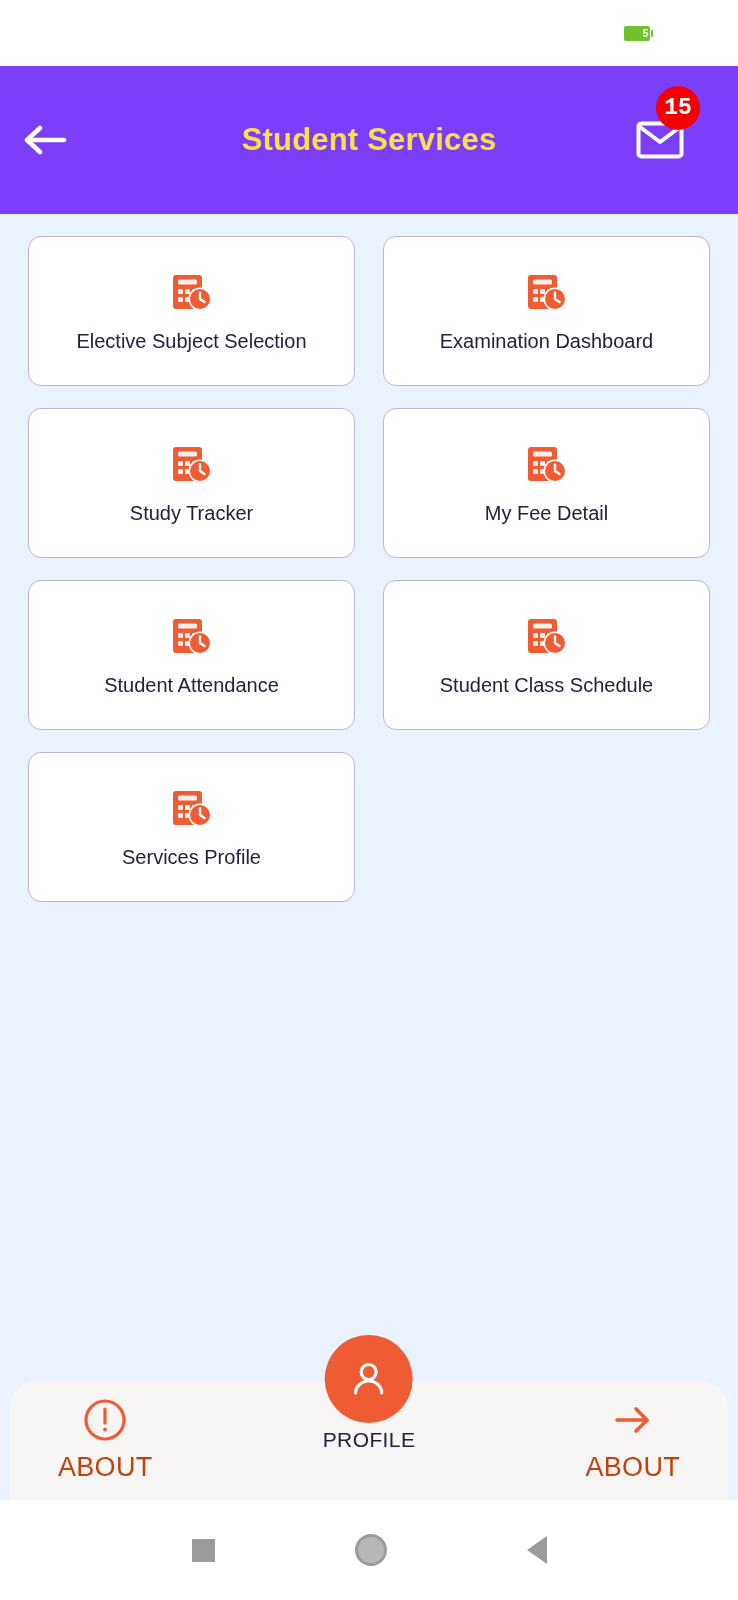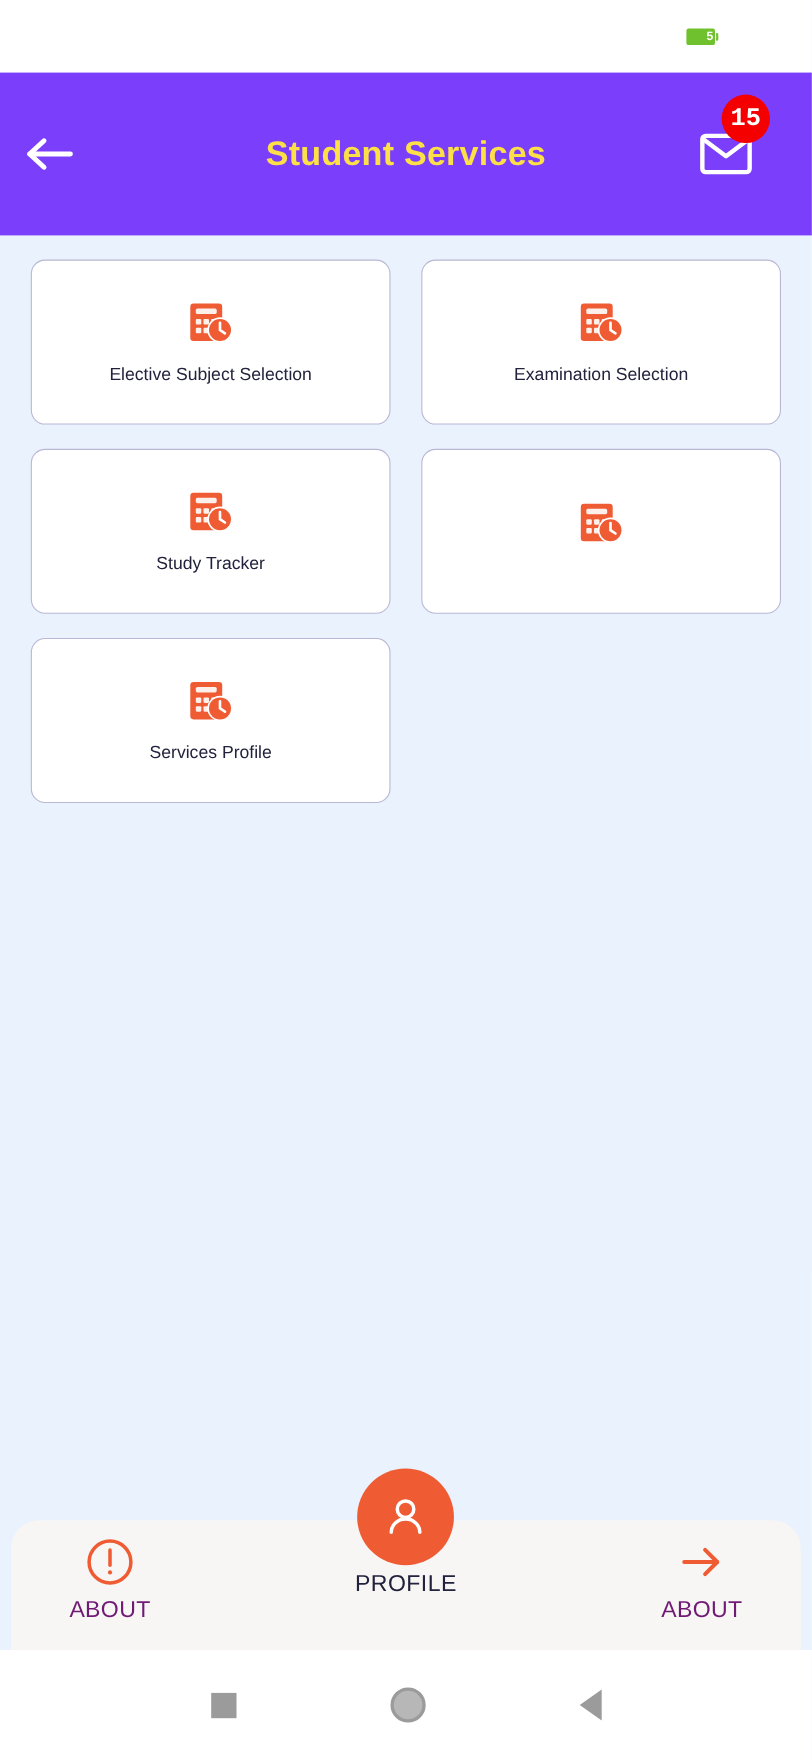--- a/index.html
+++ b/index.html
@@ -140,21 +140,21 @@
     align-items: center;
     justify-content: center;
     cursor: pointer;
     box-sizing: border-box;
   }
   .card-icon {
     margin-bottom: 12px;
     display: block;
   }
   .card-label {
-    font-size: 16px;
+    font-size: 20px;
     color: #22223c;
     text-align: center;
     padding: 0 6px;
     line-height: 1.15;
   }
 
   .spacer { flex: 1 1 auto; }
 
   
   .bottom-wrap {
@@ -177,22 +177,22 @@
     box-sizing: border-box;
   }
   .nav-item {
     display: flex;
     flex-direction: column;
     align-items: center;
     cursor: pointer;
     min-width: 84px;
   }
   .nav-label {
-    font-size: 21px;
-    color: #701a75;
+    font-size: 27px;
+    color: #c2410c;
     margin-top: 8px;
     letter-spacing: 0.3px;
   }
   .profile-fab {
     position: absolute;
     left: 50%;
     transform: translateX(-50%);
     bottom: 48px;
     display: flex;
     flex-direction: column;
@@ -306,59 +306,94 @@
           <rect x="8" y="19" width="5" height="5" rx="1" fill="#fdf0ea"></rect>
           <rect x="15" y="19" width="5" height="5" rx="1" fill="#fdf0ea"></rect>
           <rect x="22" y="19" width="5" height="5" rx="1" fill="#fdf0ea"></rect>
           <rect x="8" y="27" width="5" height="5" rx="1" fill="#fdf0ea"></rect>
           <rect x="15" y="27" width="5" height="5" rx="1" fill="#fdf0ea"></rect>
           <circle cx="30" cy="29" r="11.5" fill="#ffffff"></circle>
           <circle cx="30" cy="29" r="10" fill="#ef5b33"></circle>
           <path d="M30 22.5 V29 L34.5 32" stroke="#ffffff" stroke-width="2.4" stroke-linecap="round" fill="none"></path>
         </svg>
       </span>
-      <span class="card-label">Examination Selection</span>
+      <span class="card-label">Examination Dashboard</span>
     </div>
 
     <div class="card">
       <span class="card-icon">
         <svg width="44" height="44" viewBox="0 0 44 44">
           <rect x="3" y="5" width="29" height="34" rx="3" ry="3" fill="#ef5b33"></rect>
           <rect x="8" y="9.5" width="19" height="5" rx="1.5" ry="1.5" fill="#fdf0ea"></rect>
           <rect x="8" y="19" width="5" height="5" rx="1" fill="#fdf0ea"></rect>
           <rect x="15" y="19" width="5" height="5" rx="1" fill="#fdf0ea"></rect>
           <rect x="22" y="19" width="5" height="5" rx="1" fill="#fdf0ea"></rect>
           <rect x="8" y="27" width="5" height="5" rx="1" fill="#fdf0ea"></rect>
           <rect x="15" y="27" width="5" height="5" rx="1" fill="#fdf0ea"></rect>
           <circle cx="30" cy="29" r="11.5" fill="#ffffff"></circle>
           <circle cx="30" cy="29" r="10" fill="#ef5b33"></circle>
           <path d="M30 22.5 V29 L34.5 32" stroke="#ffffff" stroke-width="2.4" stroke-linecap="round" fill="none"></path>
         </svg>
       </span>
       <span class="card-label">Study Tracker</span>
     </div>
 
-
-    <div class="card">
-      <span class="card-icon">
-        <svg width="44" height="44" viewBox="0 0 44 44">
-          <rect x="3" y="5" width="29" height="34" rx="3" ry="3" fill="#ef5b33"></rect>
-          <rect x="8" y="9.5" width="19" height="5" rx="1.5" ry="1.5" fill="#fdf0ea"></rect>
-          <rect x="8" y="19" width="5" height="5" rx="1" fill="#fdf0ea"></rect>
-          <rect x="15" y="19" width="5" height="5" rx="1" fill="#fdf0ea"></rect>
-          <rect x="22" y="19" width="5" height="5" rx="1" fill="#fdf0ea"></rect>
-          <rect x="8" y="27" width="5" height="5" rx="1" fill="#fdf0ea"></rect>
-          <rect x="15" y="27" width="5" height="5" rx="1" fill="#fdf0ea"></rect>
-          <circle cx="30" cy="29" r="11.5" fill="#ffffff"></circle>
-          <circle cx="30" cy="29" r="10" fill="#ef5b33"></circle>
-          <path d="M30 22.5 V29 L34.5 32" stroke="#ffffff" stroke-width="2.4" stroke-linecap="round" fill="none"></path>
-        </svg>
-      </span>
-    </div>
-
+    <div class="card">
+      <span class="card-icon">
+        <svg width="44" height="44" viewBox="0 0 44 44">
+          <rect x="3" y="5" width="29" height="34" rx="3" ry="3" fill="#ef5b33"></rect>
+          <rect x="8" y="9.5" width="19" height="5" rx="1.5" ry="1.5" fill="#fdf0ea"></rect>
+          <rect x="8" y="19" width="5" height="5" rx="1" fill="#fdf0ea"></rect>
+          <rect x="15" y="19" width="5" height="5" rx="1" fill="#fdf0ea"></rect>
+          <rect x="22" y="19" width="5" height="5" rx="1" fill="#fdf0ea"></rect>
+          <rect x="8" y="27" width="5" height="5" rx="1" fill="#fdf0ea"></rect>
+          <rect x="15" y="27" width="5" height="5" rx="1" fill="#fdf0ea"></rect>
+          <circle cx="30" cy="29" r="11.5" fill="#ffffff"></circle>
+          <circle cx="30" cy="29" r="10" fill="#ef5b33"></circle>
+          <path d="M30 22.5 V29 L34.5 32" stroke="#ffffff" stroke-width="2.4" stroke-linecap="round" fill="none"></path>
+        </svg>
+      </span>
+      <span class="card-label">My Fee Detail</span>
+    </div>
+
+    <div class="card">
+      <span class="card-icon">
+        <svg width="44" height="44" viewBox="0 0 44 44">
+          <rect x="3" y="5" width="29" height="34" rx="3" ry="3" fill="#ef5b33"></rect>
+          <rect x="8" y="9.5" width="19" height="5" rx="1.5" ry="1.5" fill="#fdf0ea"></rect>
+          <rect x="8" y="19" width="5" height="5" rx="1" fill="#fdf0ea"></rect>
+          <rect x="15" y="19" width="5" height="5" rx="1" fill="#fdf0ea"></rect>
+          <rect x="22" y="19" width="5" height="5" rx="1" fill="#fdf0ea"></rect>
+          <rect x="8" y="27" width="5" height="5" rx="1" fill="#fdf0ea"></rect>
+          <rect x="15" y="27" width="5" height="5" rx="1" fill="#fdf0ea"></rect>
+          <circle cx="30" cy="29" r="11.5" fill="#ffffff"></circle>
+          <circle cx="30" cy="29" r="10" fill="#ef5b33"></circle>
+          <path d="M30 22.5 V29 L34.5 32" stroke="#ffffff" stroke-width="2.4" stroke-linecap="round" fill="none"></path>
+        </svg>
+      </span>
+      <span class="card-label">Student Attendance</span>
+    </div>
+
+    <div class="card">
+      <span class="card-icon">
+        <svg width="44" height="44" viewBox="0 0 44 44">
+          <rect x="3" y="5" width="29" height="34" rx="3" ry="3" fill="#ef5b33"></rect>
+          <rect x="8" y="9.5" width="19" height="5" rx="1.5" ry="1.5" fill="#fdf0ea"></rect>
+          <rect x="8" y="19" width="5" height="5" rx="1" fill="#fdf0ea"></rect>
+          <rect x="15" y="19" width="5" height="5" rx="1" fill="#fdf0ea"></rect>
+          <rect x="22" y="19" width="5" height="5" rx="1" fill="#fdf0ea"></rect>
+          <rect x="8" y="27" width="5" height="5" rx="1" fill="#fdf0ea"></rect>
+          <rect x="15" y="27" width="5" height="5" rx="1" fill="#fdf0ea"></rect>
+          <circle cx="30" cy="29" r="11.5" fill="#ffffff"></circle>
+          <circle cx="30" cy="29" r="10" fill="#ef5b33"></circle>
+          <path d="M30 22.5 V29 L34.5 32" stroke="#ffffff" stroke-width="2.4" stroke-linecap="round" fill="none"></path>
+        </svg>
+      </span>
+      <span class="card-label">Student Class Schedule</span>
+    </div>
 
     <div class="card">
       <span class="card-icon">
         <svg width="44" height="44" viewBox="0 0 44 44">
           <rect x="3" y="5" width="29" height="34" rx="3" ry="3" fill="#ef5b33"></rect>
           <rect x="8" y="9.5" width="19" height="5" rx="1.5" ry="1.5" fill="#fdf0ea"></rect>
           <rect x="8" y="19" width="5" height="5" rx="1" fill="#fdf0ea"></rect>
           <rect x="15" y="19" width="5" height="5" rx="1" fill="#fdf0ea"></rect>
           <rect x="22" y="19" width="5" height="5" rx="1" fill="#fdf0ea"></rect>
           <rect x="8" y="27" width="5" height="5" rx="1" fill="#fdf0ea"></rect>

